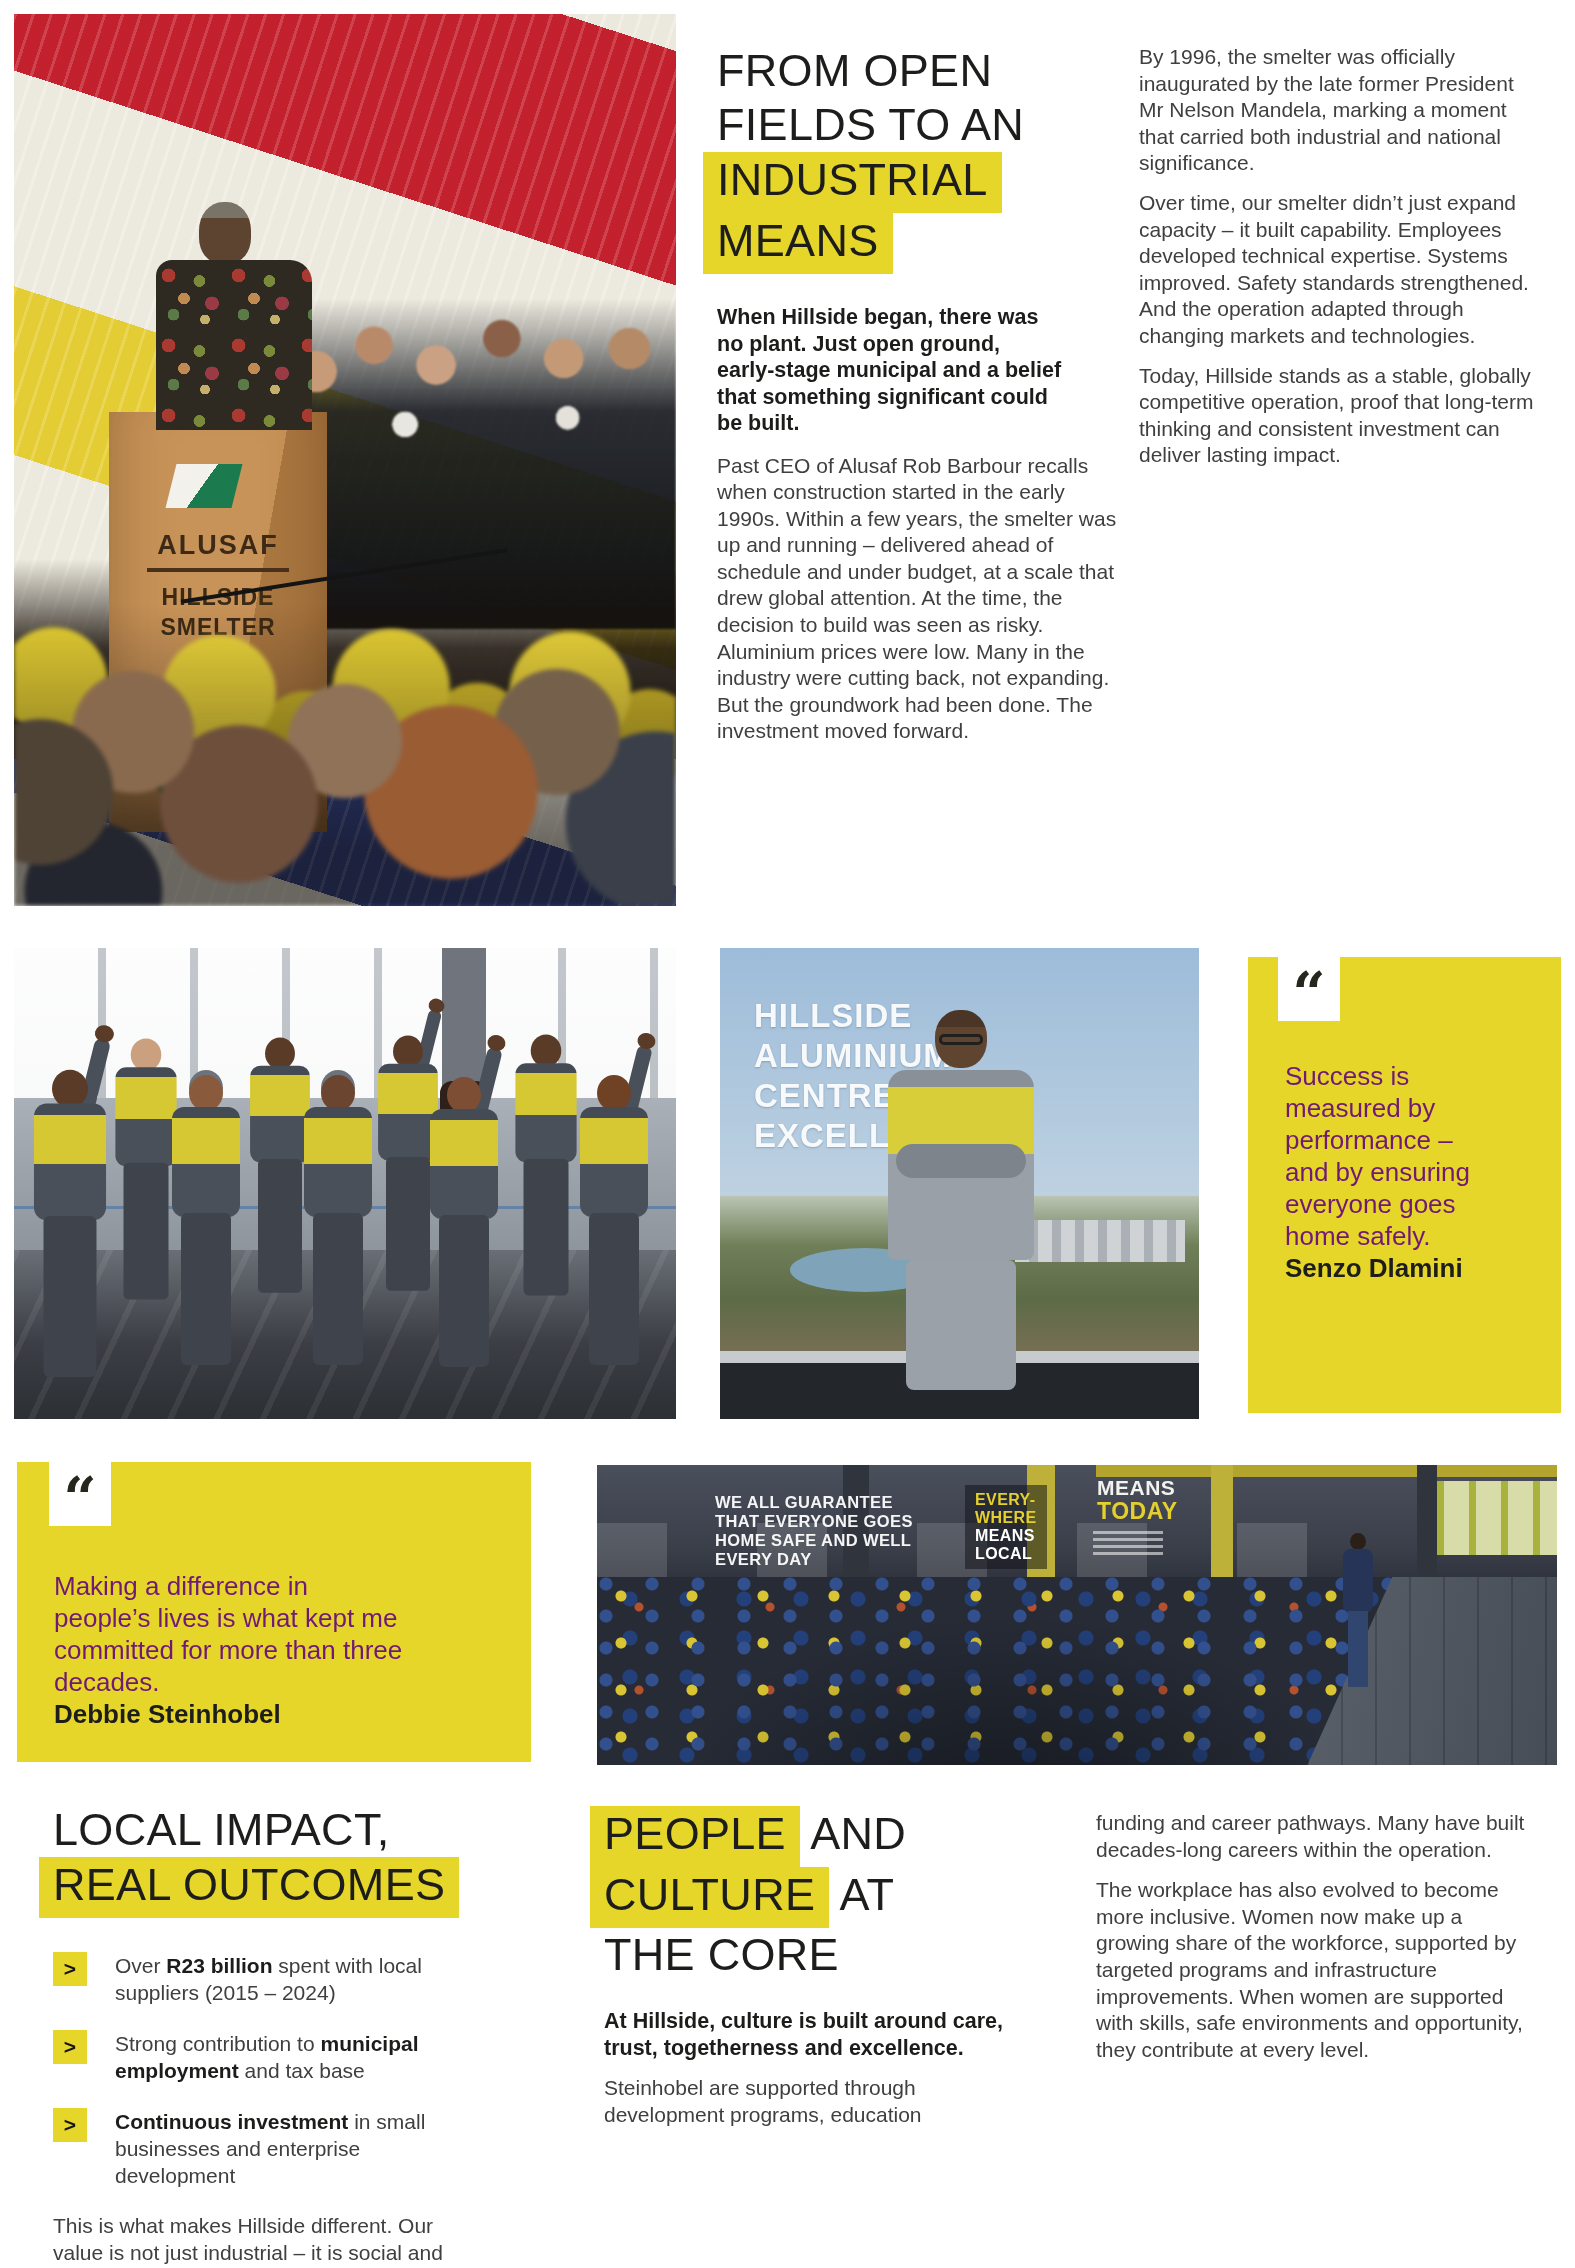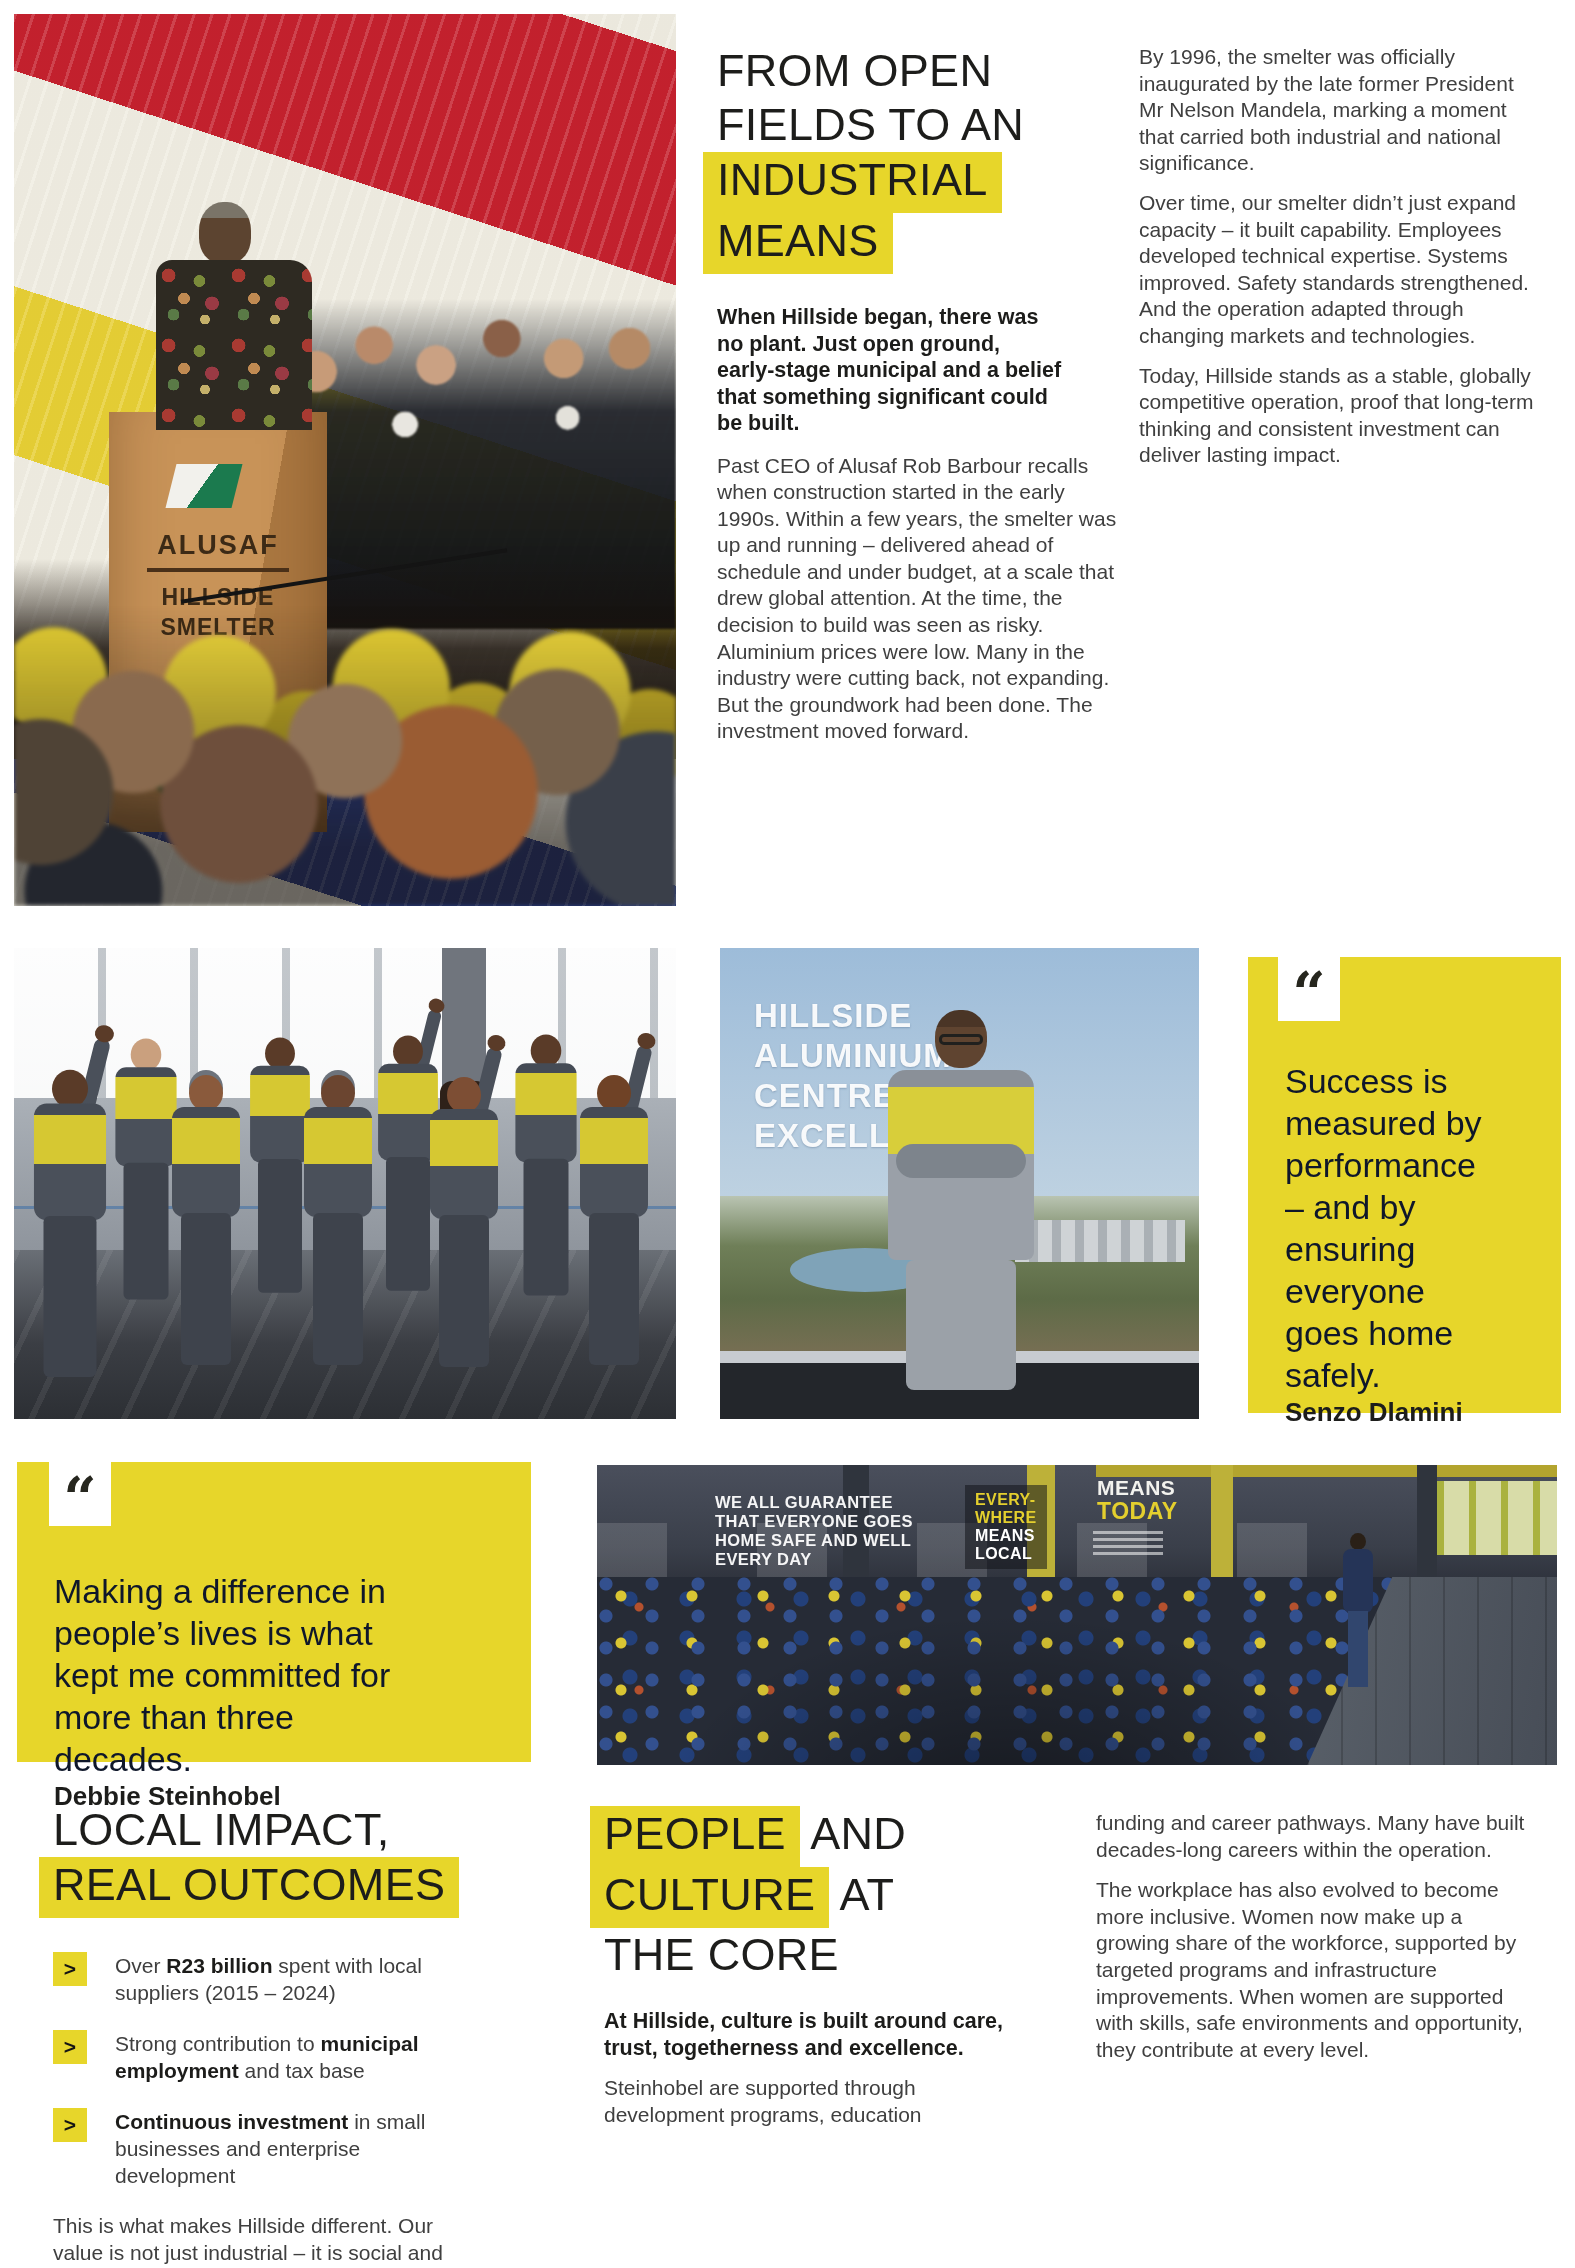--- a/index.html
+++ b/index.html
@@ -162,21 +162,21 @@
   
   .quote{position:absolute;background:var(--yellow)}
   .qSenzo{left:1248px;top:957px;width:313px;height:456px}
   .qDebbie{left:17px;top:1462px;width:514px;height:300px}
   .notch{position:absolute;top:0;left:30px;width:62px;height:64px;background:#fff;text-align:center}
   .qDebbie .notch{left:32px}
   .qmark{font-family:"DejaVu Serif",serif;font-weight:700;font-size:58px;line-height:1;color:#26261e;position:relative;top:8px}
   .qbody{position:absolute;left:37px}
   .qSenzo .qbody{top:103px;width:216px}
   .qDebbie .qbody{top:108px;width:350px}
-  .qtext{font-size:34px;line-height:42px;color:#0f172a}
+  .qtext{font-size:26px;line-height:32px;color:#701a75}
   .qname{font-size:26px;line-height:32px;font-weight:700;color:#1d1d1b}
 
   
   .photoH{left:597px;top:1465px;width:960px;height:300px;background:#262b36}
   .hallWall{position:absolute;left:0;right:0;top:0;height:118px;
     background:linear-gradient(180deg,#4a4f5c,#3a3f4a 70%,#2e323c)}
   .hallBeam{position:absolute;left:52%;right:0;top:0;height:12px;background:#b3a42e}
   .pillar{position:absolute;top:0;height:118px;background:#2f343d}
   .pillar.p1{left:246px;width:26px}
   .pillar.p2{left:430px;width:28px;background:#bdb139}

